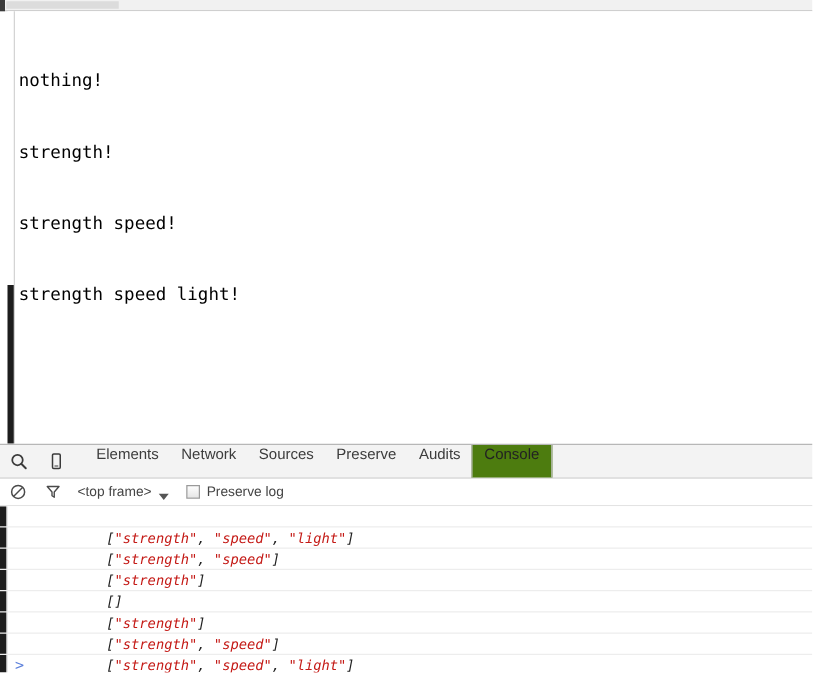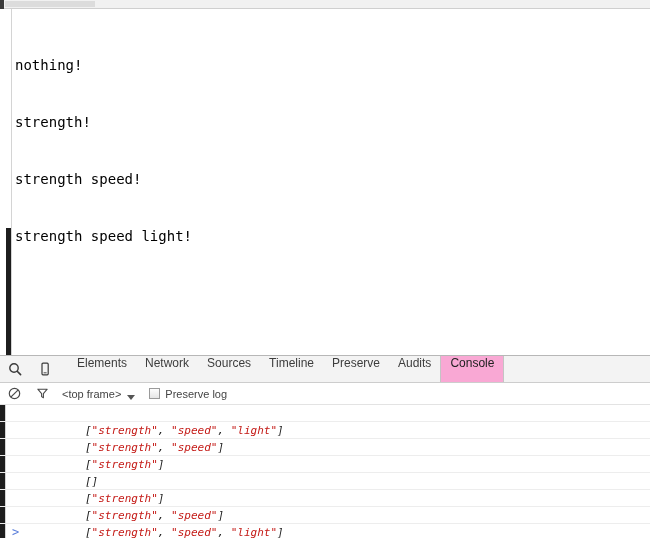--- a/index.html
+++ b/index.html
@@ -129,21 +129,21 @@
     padding: 0 9px;
     height: 26px;
     display: flex;
     align-items: flex-start;
     font-size: 12px;
     color: #3c3c3c;
     cursor: default;
     box-sizing: border-box;
   }
   .dt-tab.active {
-    background: #f9a8d4;
+    background: #4d7c0f;
     border-left: 1px solid #c4c4c4;
     border-right: 1px solid #c4c4c4;
     color: #222;
   }
 
   
   .dt-optionbar {
     position: relative;
     height: 22px;
     background: #ffffff;
@@ -283,23 +283,20 @@
         <div class="dt-tab">
           <span>Elements</span>
         </div>
         <div class="dt-tab">
           <span>Network</span>
         </div>
         <div class="dt-tab">
           <span>Sources</span>
         </div>
         <div class="dt-tab">
-          <span>Timeline</span>
-        </div>
-        <div class="dt-tab">
           <span>Preserve</span>
         </div>
         <div class="dt-tab">
           <span>Audits</span>
         </div>
         <div class="dt-tab active">
           <span>Console</span>
         </div>
       </div>
     </div>

